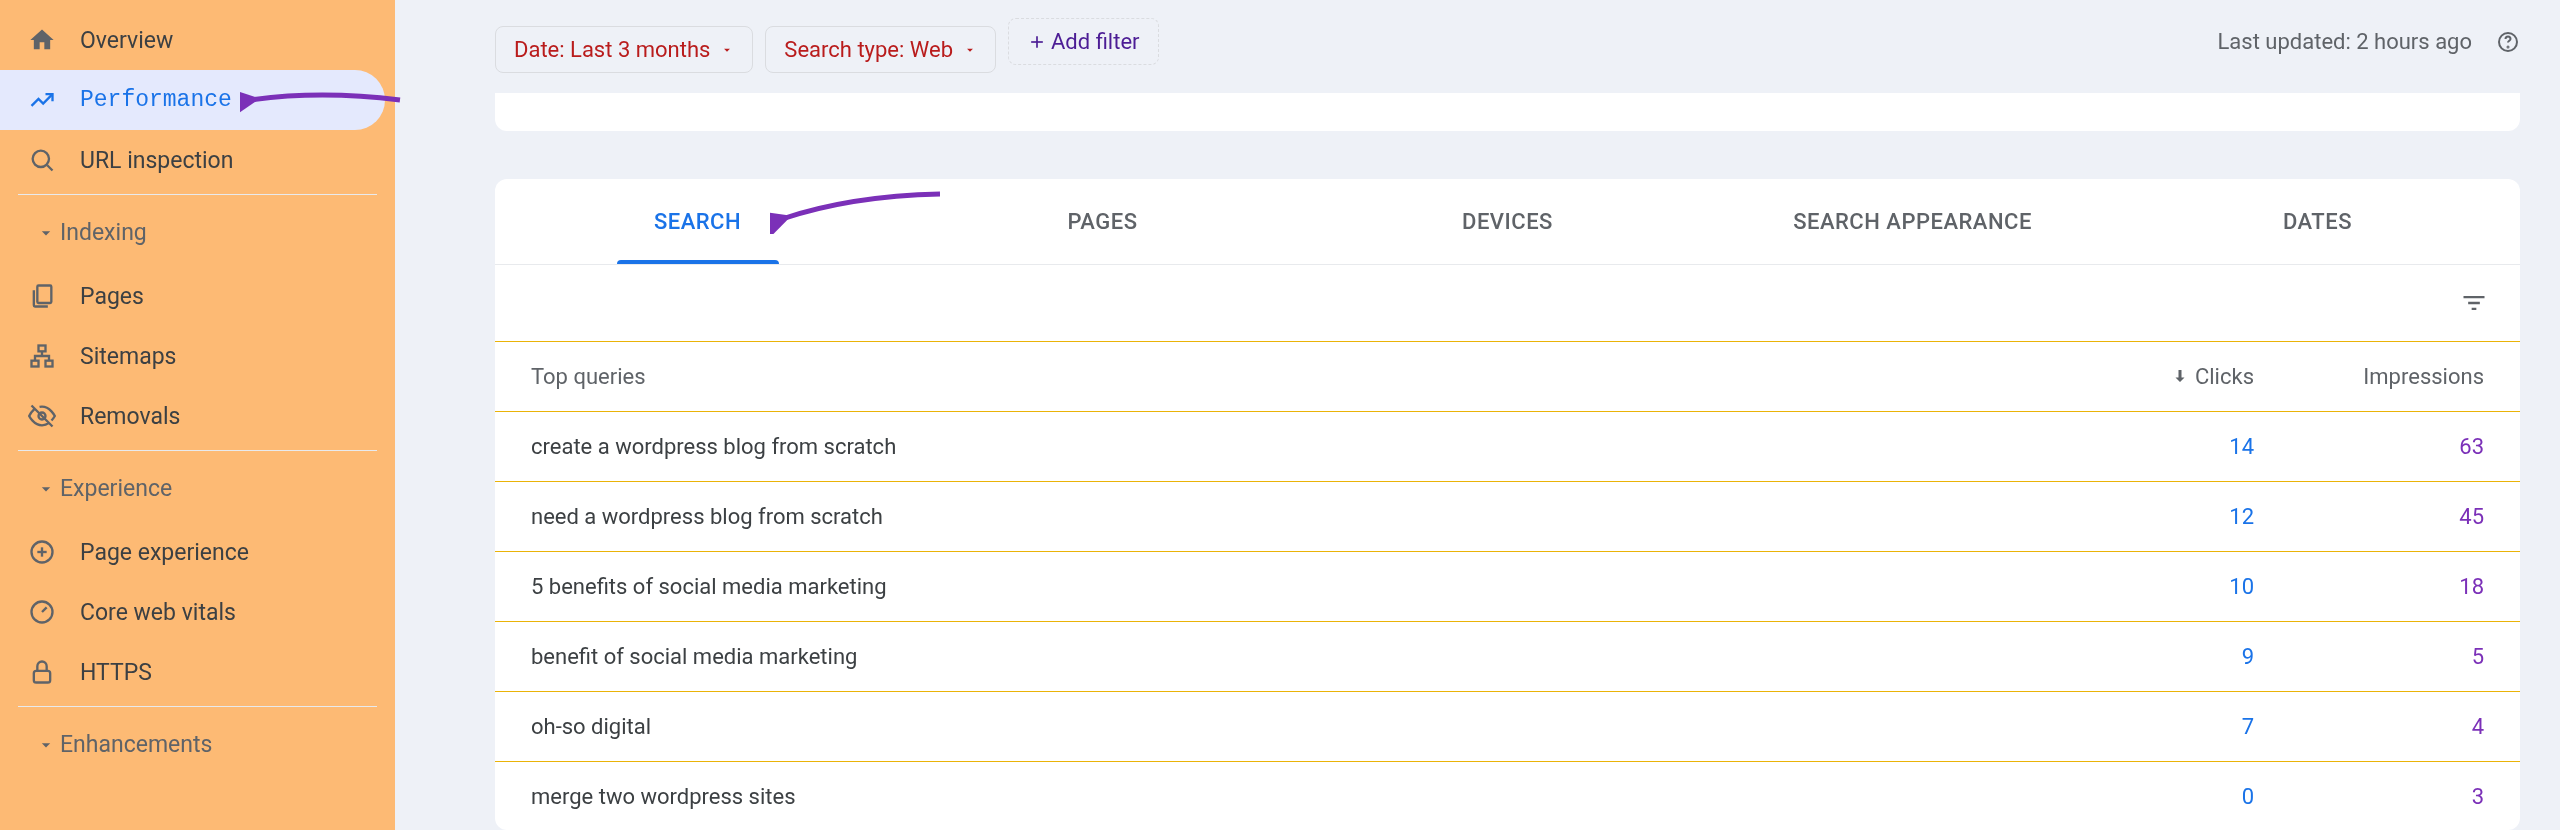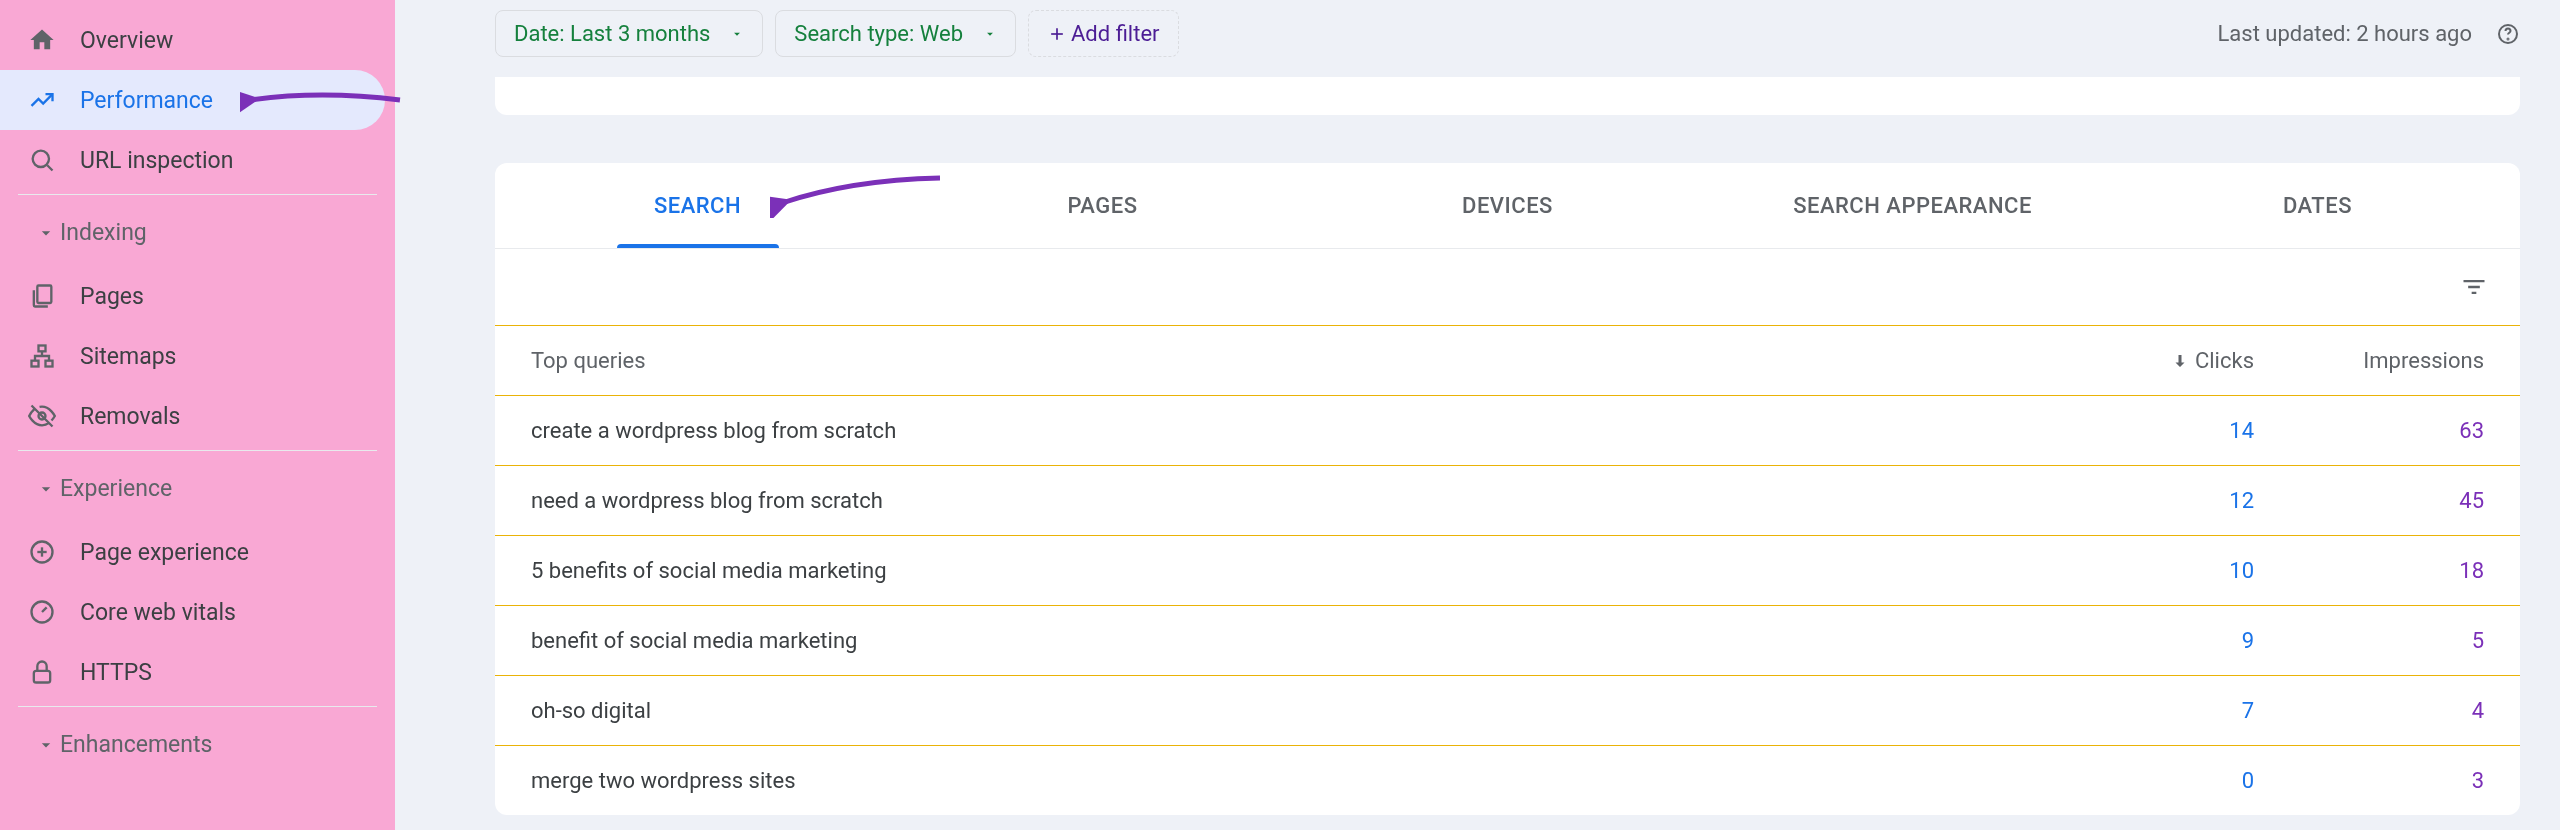--- a/index.html
+++ b/index.html
@@ -10,40 +10,41 @@
       font-size: 14px;
       width: 2560px;
       height: 830px;
       overflow: hidden;
     }
     .app { display: flex; height: 100%; }
 
     
     .sidebar {
       width: 395px;
-      background: #f9a8d4;
+      background: #fdba74;
       padding-top: 10px;
       flex-shrink: 0;
     }
     .nav-item {
       display: flex;
       align-items: center;
       gap: 24px;
       padding: 16px 0 16px 28px;
       cursor: pointer;
       color: #3c4043;
       font-size: 23px;
       font-weight: 400;
       border-radius: 0 36px 36px 0;
       margin-right: 10px;
       position: relative;
     }
     .nav-item.active {
       background: #e4e9fd;
       color: #1a73e8;
+      font-family: Liberation Mono, monospace;
     }
     .nav-item .icon { width: 28px; height: 28px; display: flex; align-items: center; justify-content: center; color: #5f6368; }
     .nav-item.active .icon { color: #1a73e8; }
     .section-header {
       display: flex;
       align-items: center;
       gap: 4px;
       padding: 20px 0 20px 36px;
       font-size: 23px;
       color: #5f6368;
@@ -70,28 +71,29 @@
     
     .filterbar {
       display: flex;
       align-items: center;
       gap: 12px;
       margin-bottom: 20px;
     }
     .chip {
       display: flex;
       align-items: center;
-      gap: 20px;
+      gap: 10px;
       border: 1px solid #dadce0;
       border-radius: 8px;
       padding: 10px 18px;
       font-size: 22px;
-      color: #15803d;
+      color: #b91c1c;
       cursor: pointer;
       background: #fff0;
+      margin-top: 16px;
     }
     .chip .drop { width: 14px; height: 14px; }
     .add-filter {
       display: flex;
       align-items: center;
       gap: 4px;
       padding: 10px 18px;
       font-size: 22px;
       color: #4c1d95;
       cursor: pointer;

